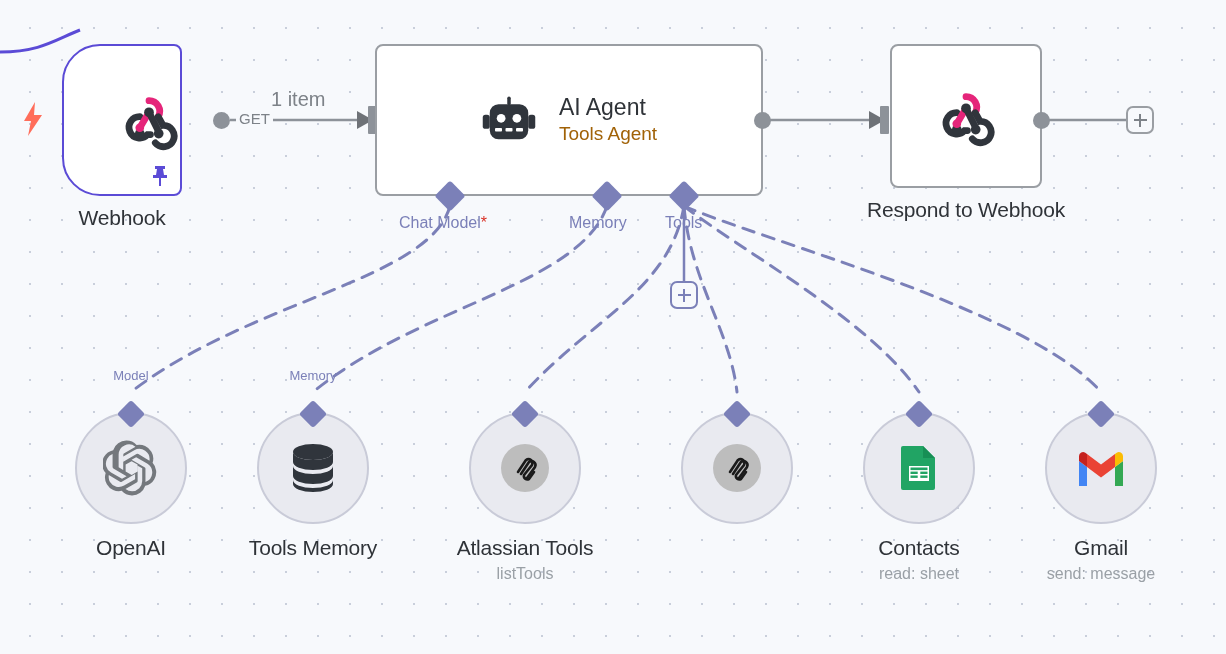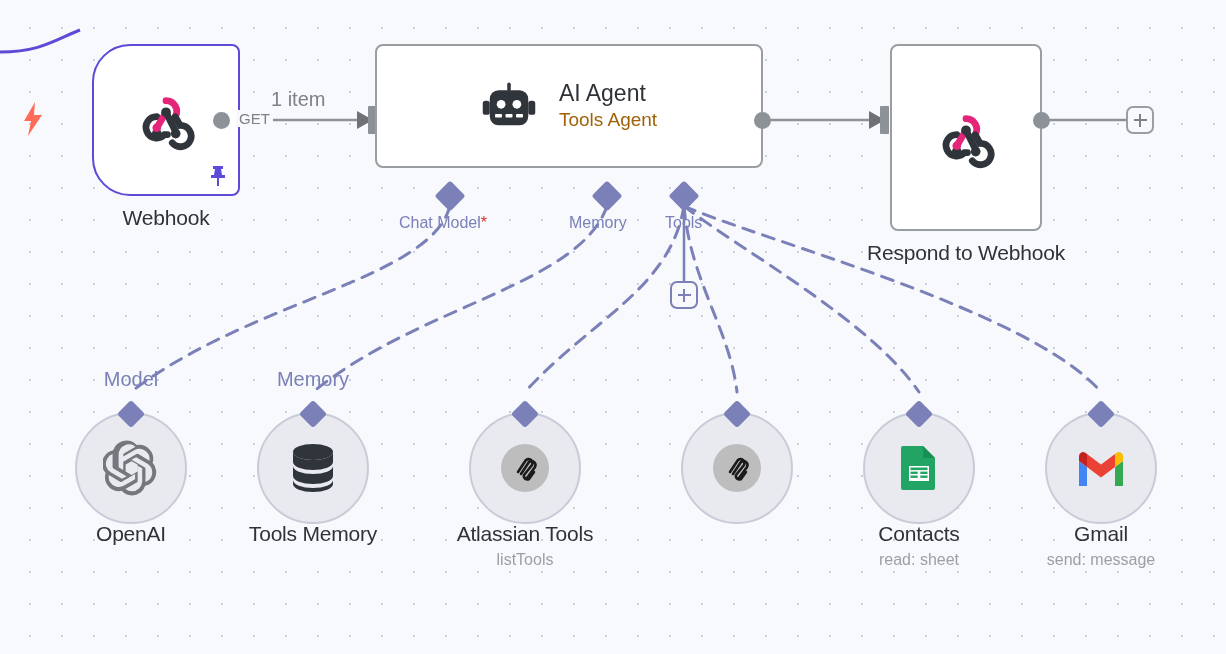--- a/index.html
+++ b/index.html
@@ -97,31 +97,31 @@
 
   
   .subnode {
     position: absolute;
     width: 112px; height: 112px; border-radius: 50%;
     background: #e9eaf0; border: 2px solid #c9cbd8;
     display: flex; align-items: center; justify-content: center;
   }
   .subnode-label-wrap {
     position: absolute; top: 100%; left: 50%; transform: translateX(-50%);
-    text-align: center; white-space: nowrap;
+    margin-top: 14px; text-align: center; white-space: nowrap;
   }
   .subnode-label { font-size: 21px; color: #2f3338; letter-spacing: -0.2px; }
   .subnode-sub { font-size: 16px; color: #9aa0a6; margin-top: 5px; }
   .sub-port {
     position: absolute; width: 20px; height: 20px;
     background: #7b80b8; transform: rotate(45deg); border-radius: 3px;
     left: 50%; margin-left: -10px; top: -10px;
   }
   .sub-port-label {
-    position: absolute; font-size: 20px; color: #7b80b8; white-space: nowrap;
+    position: absolute; font-size: 13px; color: #7b80b8; white-space: nowrap;
     left: 50%; transform: translateX(-50%); top: -46px;
   }
   .atlassian-disc {
     width: 48px; height: 48px; border-radius: 50%;
     background: #bdbdbd; display: flex; align-items: center; justify-content: center;
   }
 </style>
 </head>
 <body>
 
@@ -151,21 +151,21 @@
 
     <path d="M 684 206 C 740 250 870 320 919 392" fill="none" stroke="#7b80b8" stroke-width="3" stroke-dasharray="12 9" stroke-linecap="round"></path>
 
     <path d="M 684 206 C 760 240 1030 310 1101 392" fill="none" stroke="#7b80b8" stroke-width="3" stroke-dasharray="12 9" stroke-linecap="round"></path>
   </svg>
 
   <svg class="bolt" style="left:22px; top:102px;" viewBox="0 0 22 34">
     <polygon points="13,0 2,19 9,19 6,34 20,13 12,13" fill="#ff6d5a"></polygon>
   </svg>
 
-  <div class="node trigger" style="left:92px; top:44px; width:148px; height:152px;">
+  <div class="node trigger" style="left:62px; top:44px; width:120px; height:152px;justify-content:flex-end;">
     <svg class="wh-icon" viewBox="0 0 64 64">
       <path d="M32 12 a11 11 0 0 1 9.5 16.6" fill="none" stroke="#e5257a" stroke-width="7" stroke-linecap="round"></path>
       <path d="M22.5 28.6 a11 11 0 1 0 8 18.4 h3" fill="none" stroke="#30353c" stroke-width="7" stroke-linecap="round"></path>
       <path d="M41.5 28.6 l5 9 a11 11 0 1 1 -8 18" fill="none" stroke="#30353c" stroke-width="7" stroke-linecap="round"></path>
       <path d="M32 24 L22.5 40" fill="none" stroke="#e5257a" stroke-width="7" stroke-linecap="round"></path>
       <circle cx="32" cy="24" r="5" fill="#30353c"></circle>
       <circle cx="22.5" cy="46" r="5" fill="#30353c"></circle>
       <circle cx="42" cy="46" r="5" fill="#30353c"></circle>
       <path d="M32 24 L42 44" fill="none" stroke="#30353c" stroke-width="7" stroke-linecap="round"></path>
       <circle cx="22.5" cy="40" r="4.5" fill="#e5257a"></circle>
@@ -176,21 +176,21 @@
     <div class="node-title-wrap">
       <div class="node-title">Webhook</div>
     </div>
   </div>
   <div class="out-dot" style="left:213px; top:112px;"></div>
 
   <div class="edge-label items" style="left:268px; top:88px;">1 item</div>
   <div class="edge-label" style="left:236px; top:110px;">GET</div>
 
   <div class="in-bar" style="left:368px; top:106px;"></div>
-  <div class="node" style="left:375px; top:44px; width:388px; height:124px;">
+  <div class="node" style="left:375px; top:44px; width:388px; height:152px;">
     <div class="agent-inner">
       <svg style="width:56px;height:56px;" viewBox="0 0 64 64">
         <rect x="30" y="5" width="4" height="10" rx="2" fill="#30353c"></rect>
         <rect x="2" y="26" width="8" height="16" rx="3" fill="#30353c"></rect>
         <rect x="54" y="26" width="8" height="16" rx="3" fill="#30353c"></rect>
         <rect x="10" y="14" width="44" height="40" rx="10" fill="#30353c"></rect>
         <circle cx="23" cy="30" r="5" fill="#ffffff"></circle>
         <circle cx="41" cy="30" r="5" fill="#ffffff"></circle>
         <rect x="16" y="41" width="8" height="4" rx="1" fill="#ffffff"></rect>
         <rect x="28" y="41" width="8" height="4" rx="1" fill="#ffffff"></rect>
@@ -214,21 +214,21 @@
 
   <div class="port" style="left:673px; top:185px;"></div>
   <div class="port-label" style="left:665px; top:214px;">Tools</div>
 
   <div class="plus-btn accent" style="left:670px; top:281px;">
     <span class="bar-h"></span>
     <span class="bar-v"></span>
   </div>
 
   <div class="in-bar" style="left:880px; top:106px;"></div>
-  <div class="node" style="left:890px; top:44px; width:152px; height:187px;">
+  <div class="node" style="left:890px; top:44px; width:152px; height:144px;">
     <svg class="wh-icon" viewBox="0 0 64 64">
       <path d="M32 12 a11 11 0 0 1 9.5 16.6" fill="none" stroke="#e5257a" stroke-width="7" stroke-linecap="round"></path>
       <path d="M22.5 28.6 a11 11 0 1 0 8 18.4 h3" fill="none" stroke="#30353c" stroke-width="7" stroke-linecap="round"></path>
       <path d="M41.5 28.6 l5 9 a11 11 0 1 1 -8 18" fill="none" stroke="#30353c" stroke-width="7" stroke-linecap="round"></path>
       <path d="M32 24 L22.5 40" fill="none" stroke="#e5257a" stroke-width="7" stroke-linecap="round"></path>
       <circle cx="32" cy="24" r="5" fill="#30353c"></circle>
       <circle cx="22.5" cy="46" r="5" fill="#30353c"></circle>
       <circle cx="42" cy="46" r="5" fill="#30353c"></circle>
       <path d="M32 24 L42 44" fill="none" stroke="#30353c" stroke-width="7" stroke-linecap="round"></path>
       <circle cx="22.5" cy="40" r="4.5" fill="#e5257a"></circle>

